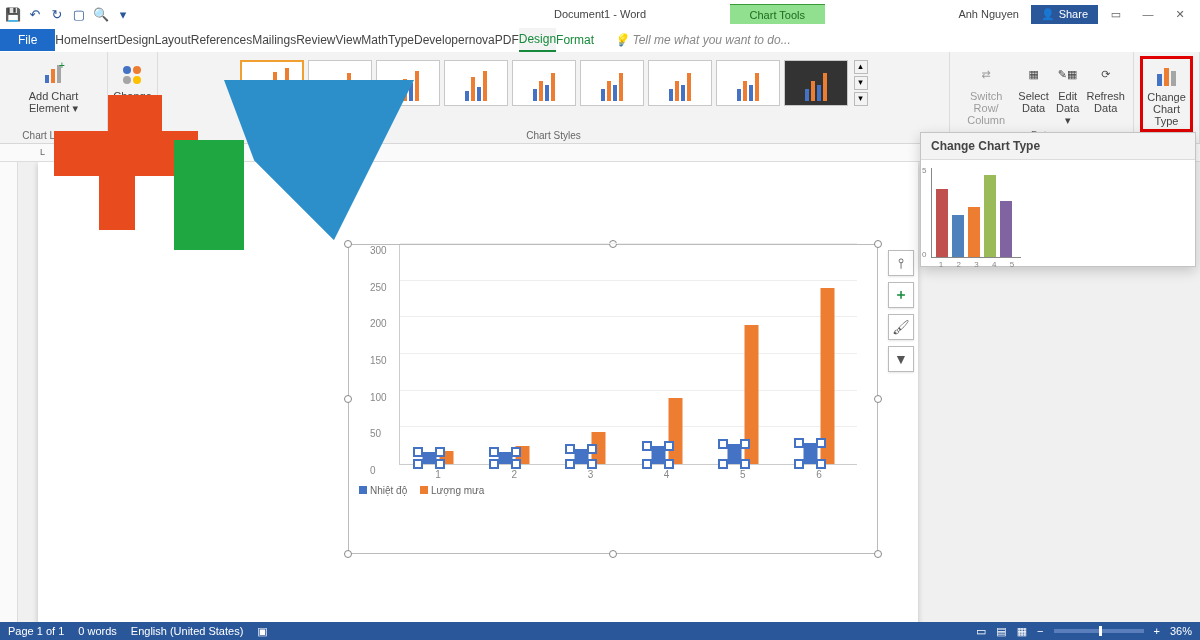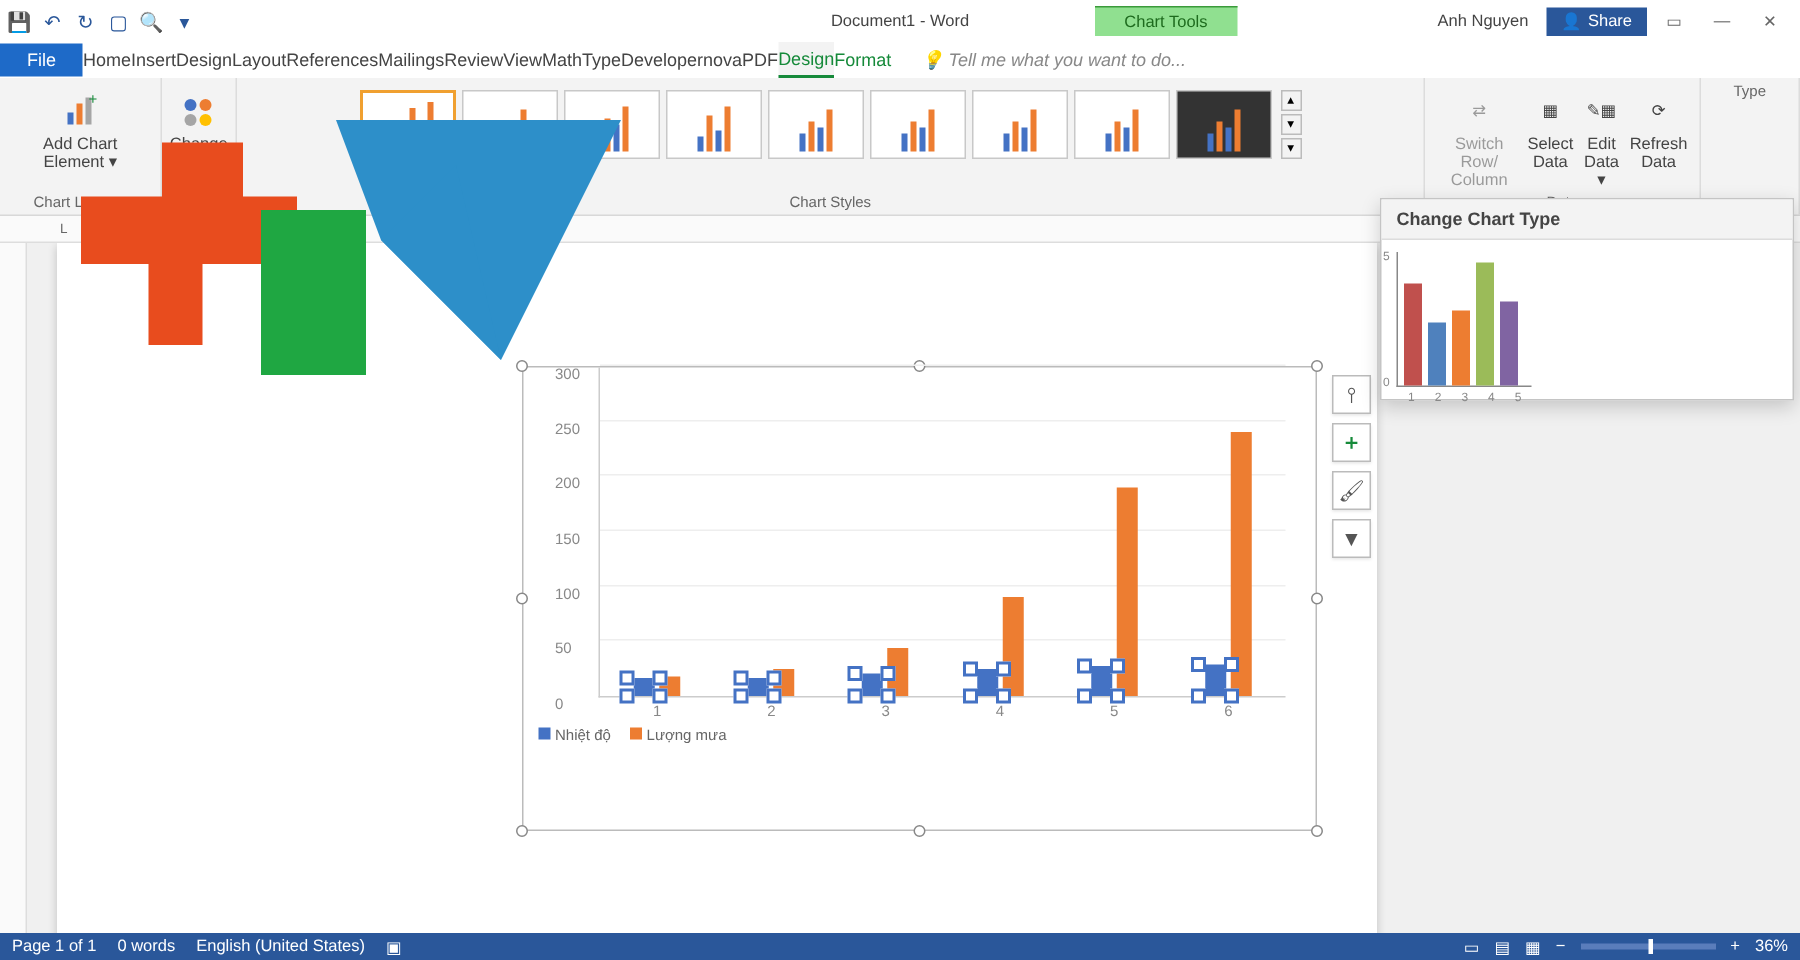--- a/index.html
+++ b/index.html
@@ -241,20 +241,31 @@
       </div>
       <div class="rbtn">
         <div class="rbtn-icon">⟳</div>
         <span style="white-space:pre-line">Refresh
 Data</span>
       </div>
     </div>
     <div class="rgroup-label">Data</div>
   </div>
   <div class="rgroup" style="width:66px">
+    <div class="rbtn change-type-btn">
+      <div class="rbtn-icon">
+          <svg width="26" height="26">
+            <rect x="3" y="12" width="5" height="12" fill="#4472c4"></rect>
+            <rect x="10" y="6" width="5" height="18" fill="#ed7d31"></rect>
+            <rect x="17" y="9" width="5" height="15" fill="#a5a5a5"></rect>
+          </svg>
+        </div>
+      <span style="white-space:pre-line">Change
+Chart Type</span>
+    </div>
     <div class="rgroup-label">Type</div>
   </div>
   <div class="ribbon-collapse">⋏</div>
 </div>
 
 <div class="ruler-h">
   <span class="mark" style="left:40px">L</span>
 </div>
 
 <div class="ruler-v"></div>

